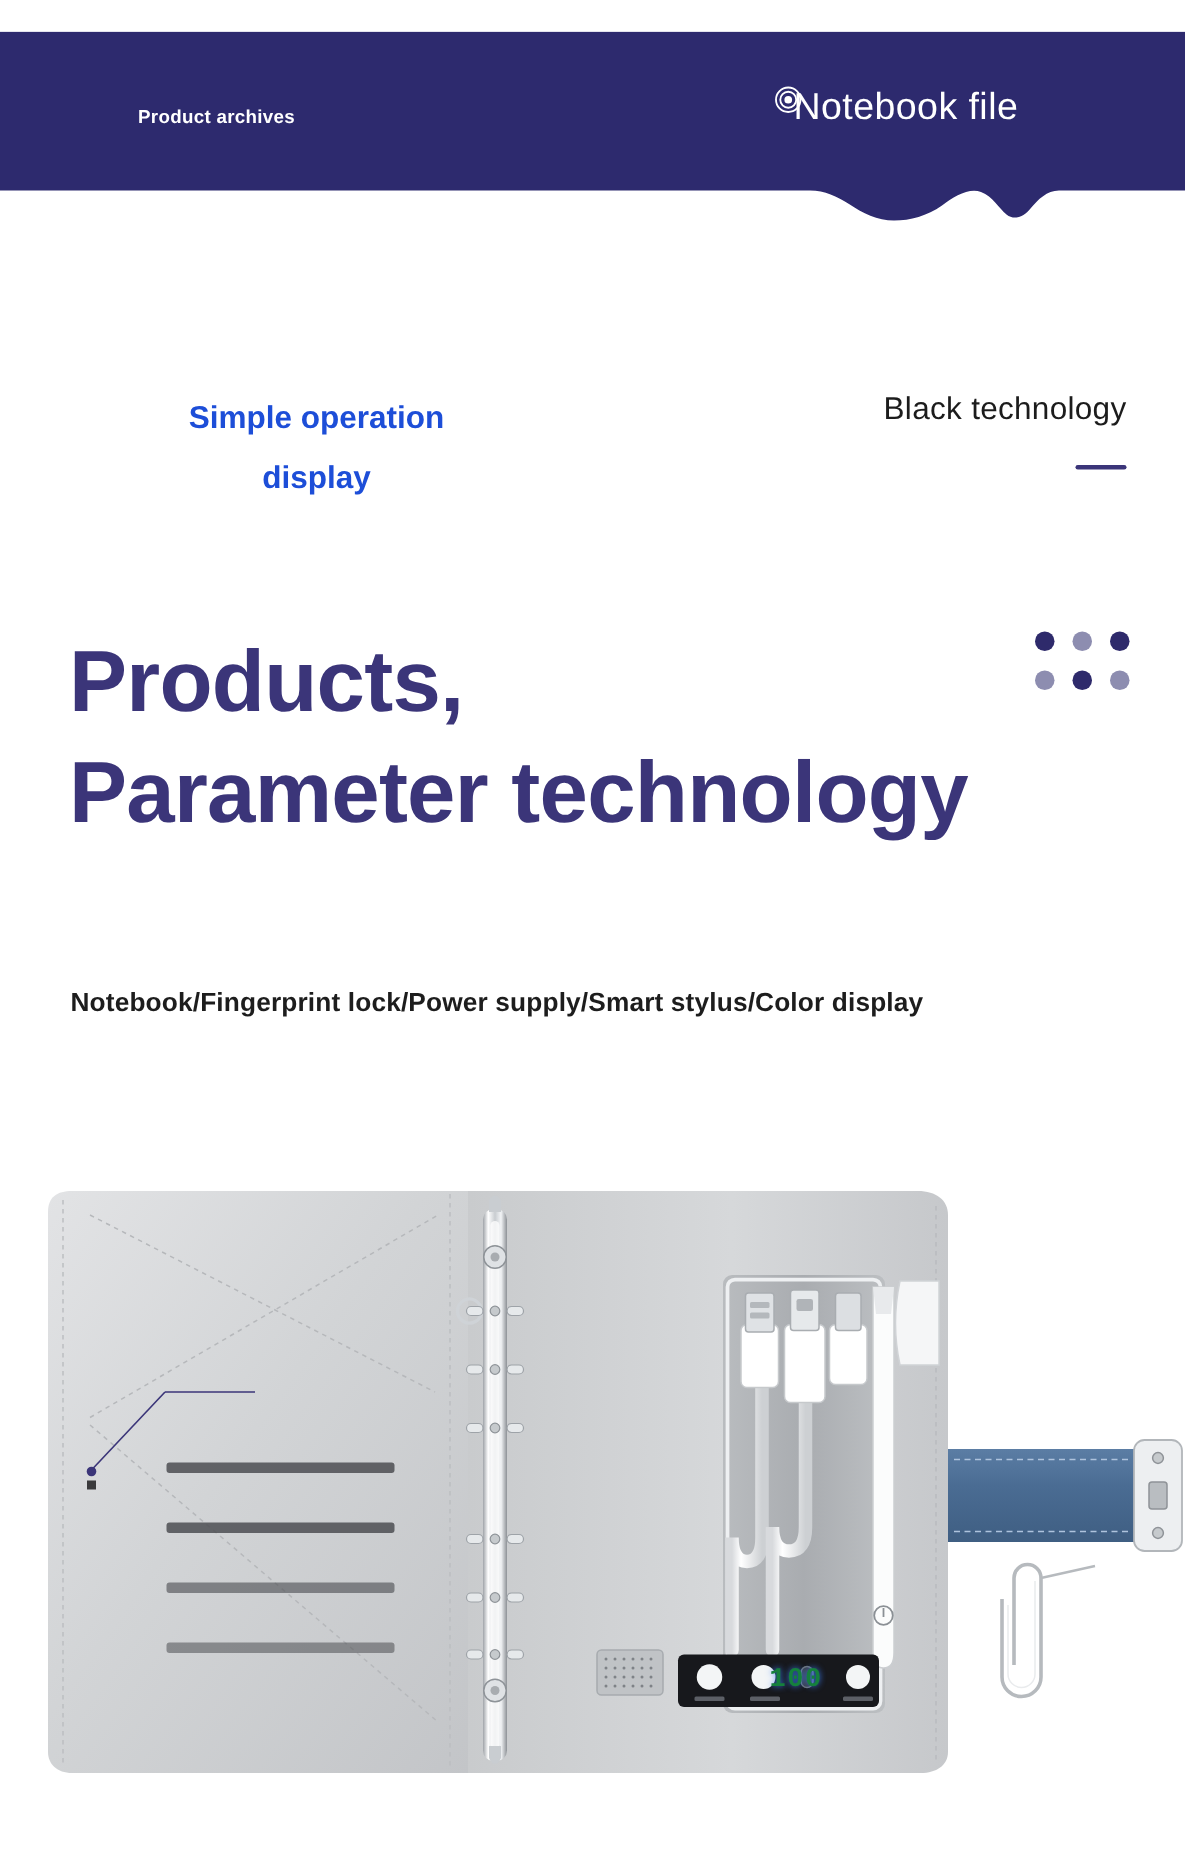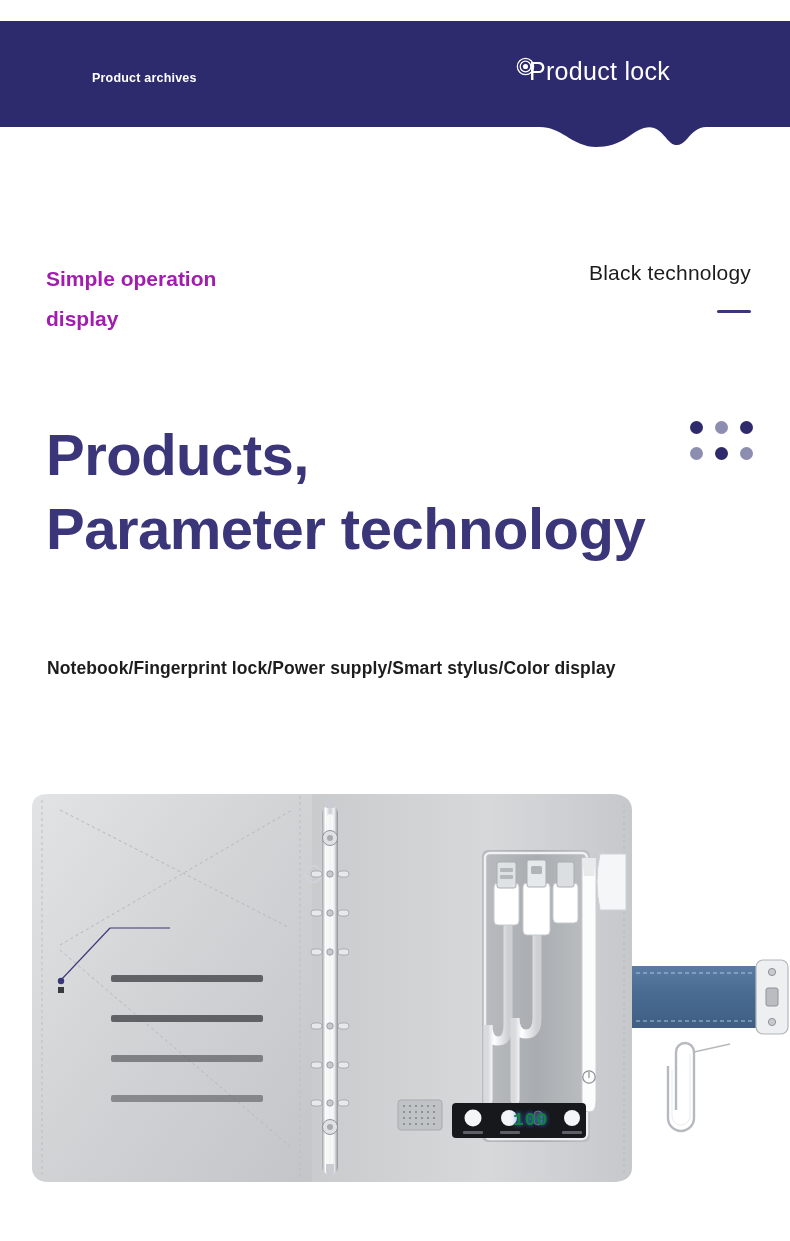--- a/index.html
+++ b/index.html
@@ -32,21 +32,21 @@
   }
   .target-icon { width:19px; height:19px; display:block; }
   .header-title {
     color:#ffffff; font-size:25px; font-weight:400; letter-spacing:.3px;
     white-space:nowrap;
   }
 
   
   .eyebrow-left {
     position:absolute; left:46px; top:259px; width:330px;
-    color:#a21caf; font-size:21px; font-weight:bold; line-height:40px;
+    color:#1d4ed8; font-size:21px; font-weight:bold; line-height:40px;text-align:center;
   }
   .eyebrow-right {
     position:absolute; right:39px; top:261px;
     text-align:right;
   }
   .eyebrow-right .label {
     color:#1c1c1c; font-size:21px; font-weight:400; white-space:nowrap;
     letter-spacing:.2px;
     text-align:center;
   }
@@ -102,21 +102,21 @@
     <div class="header-inner">
       <div class="brand-tag">Product archives</div>
       <div class="header-right">
         <span>
           <svg class="target-icon" viewBox="0 0 20 20" fill="none">
             <circle cx="10" cy="10" r="8.6" stroke="#ffffff" stroke-width="1.3"></circle>
             <circle cx="10" cy="10" r="5.6" stroke="#ffffff" stroke-width="1.3"></circle>
             <circle cx="10" cy="10" r="2.7" fill="#ffffff"></circle>
           </svg>
         </span>
-        <span class="header-title">Product lock</span>
+        <span class="header-title">Notebook file</span>
       </div>
     </div>
   </div>
 
   <div class="eyebrow-left">
     <div>Simple operation</div>
     <div>display</div>
   </div>
 
   <div class="eyebrow-right">

